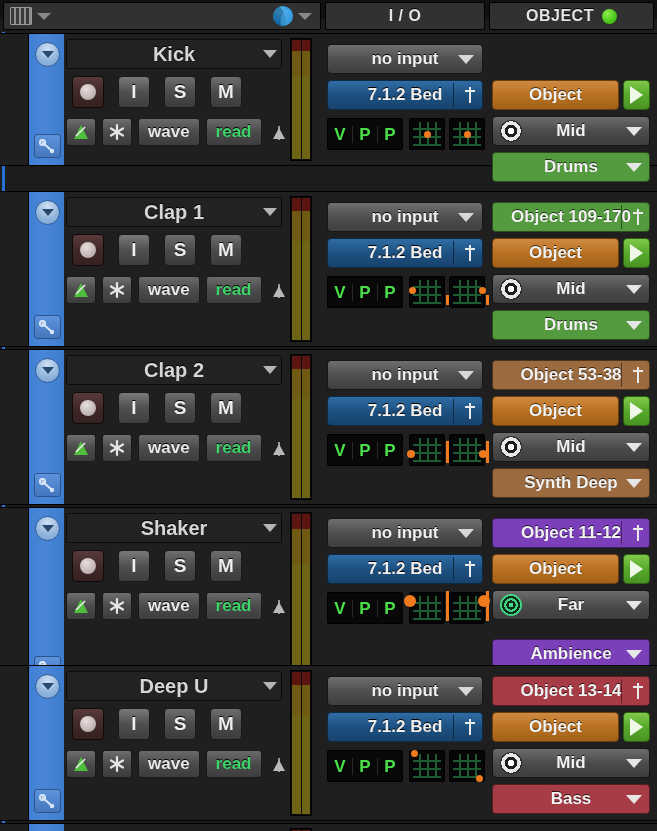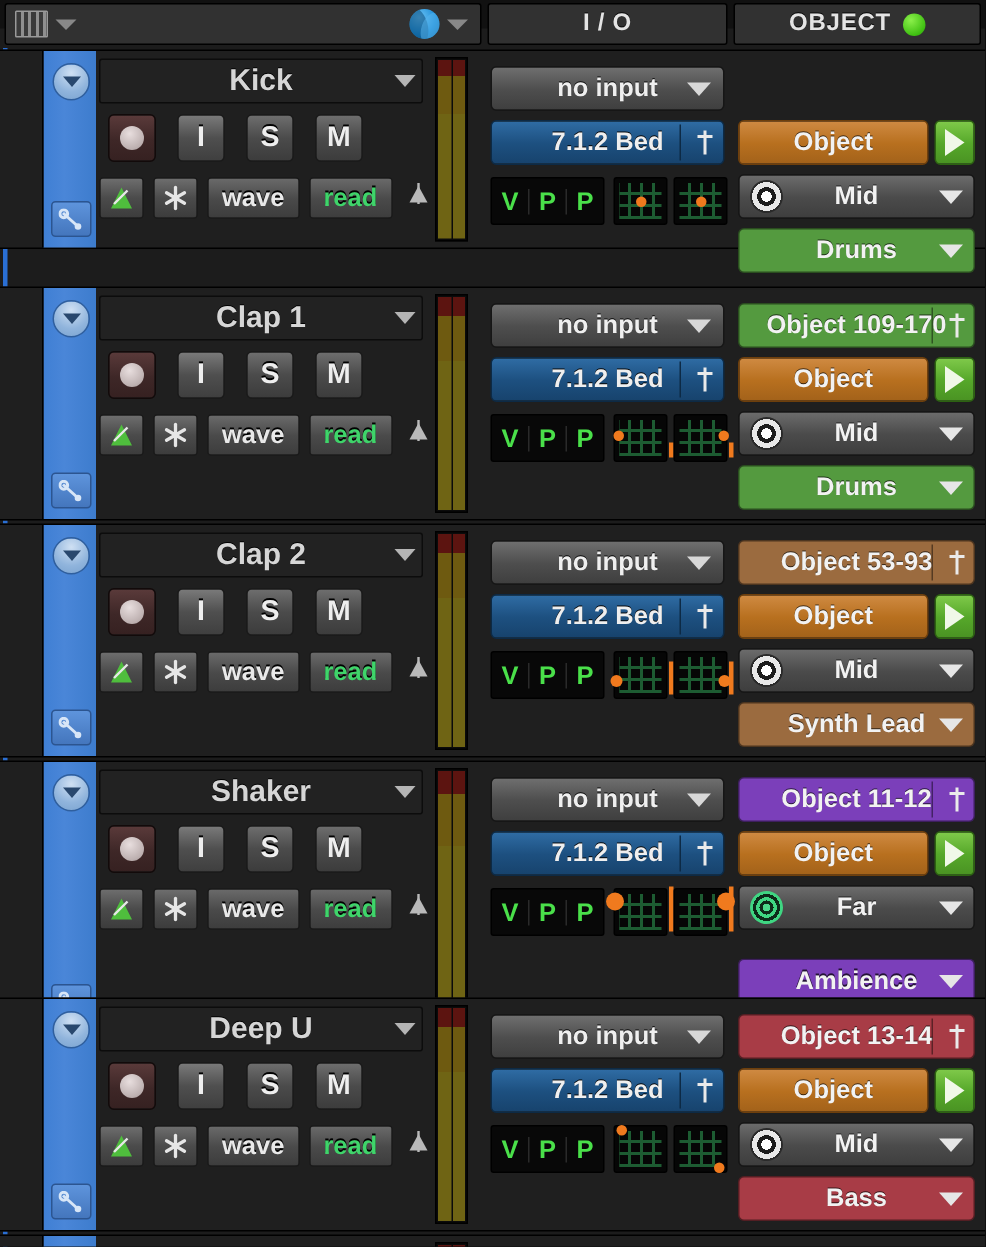--- a/index.html
+++ b/index.html
@@ -59,21 +59,21 @@
   .name-field { position:absolute; left:66px; top:5px; width:216px; height:30px;
                 background:#222; border:1px solid #0c0c0c; border-radius:2px;
                 display:flex; align-items:center; justify-content:center; }
   .name-field .nm { color:#d6d6d6; font-size:20px; font-weight:bold; text-shadow:0 -1px 0 #000; }
   .name-tri { position:absolute; right:4px; top:50%; transform:translateY(-50%);
               width:0;height:0;border-left:7px solid transparent;border-right:7px solid transparent;
               border-top:8px solid #b5b5b5; }
 
   
   .btn-row1 { position:absolute; left:72px; top:42px; display:flex; gap:14px; }
-  .btn-row2 { position:absolute; left:66px; top:84px; display:flex; gap:6px; align-items:flex-start; }
+  .btn-row2 { position:absolute; left:66px; top:84px; display:flex; gap:6px; align-items:flex-end; }
   .sq { width:32px; height:32px; border-radius:4px;
         background:linear-gradient(#6e6e6e,#4b4b4b 50%,#3c3c3c);
         border:1px solid #1a1a1a; display:flex; align-items:center; justify-content:center;
         color:#eee; font-size:19px; font-weight:bold; text-shadow:0 -1px 0 #000; }
   .sq.rec { background:linear-gradient(#5a3a3a,#3e2727 55%,#362121); border-color:#120a0a; }
   .rec-dot { width:16px;height:16px;border-radius:50%;
              background:radial-gradient(circle at 40% 32%,#e8dede,#bdb0b0 70%,#9c9090); }
   .sq.i-btn { background:linear-gradient(#7a7a7a,#4f4f4f 50%,#3f3f3f); }
   .sq.small { width:30px; height:28px; border-radius:3px; }
   .pill { height:28px; border-radius:3px; padding:0 9px;
@@ -498,40 +498,40 @@
           </div>
       <div class="pangrid" style="left:124px;">
     <div class="g"></div>
     <div class="pandot" style="width:8px;height:8px;left:calc(97% - 4px);top:calc(62% - 4px);"></div>
     <div class="panbar" style="right:-5px;bottom:2px;height:22px;"></div>
           </div>
     </div>
 
     <div class="obj">
       <div class="obj-row obj-id" style="background:linear-gradient(#9b6b3f, #9b6b3f); border:1px solid rgba(0,0,0,.5);">
-        <span>Object 53-93</span>
+        <span>Object 53-38</span>
         <span class="divider"></span>
             <svg class="pinico" width="14" height="20" viewBox="0 0 14 20">
               <rect x="6" y="2" width="2" height="16" fill="#eaeaea"></rect>
               <rect x="2" y="5" width="10" height="2" fill="#eaeaea"></rect>
             </svg>
       </div>
       <div class="obj-row obj-mode">
         <span>Object</span>
       </div>
       <div class="obj-go">
             <i></i>
           </div>
       <div class="obj-row obj-dist">
         <span class="dist-ico dist-mid"></span>
         <span class="lbl">Mid</span>
         <span class="tri"></span>
       </div>
       <div class="obj-row obj-grp" style="background:linear-gradient(#9b6b3f, #9b6b3f); border:1px solid rgba(0,0,0,.5);">
-        <span>Synth Lead</span>
+        <span>Synth Deep</span>
         <span class="tri"></span>
       </div>
     </div>
   </div>
   <div class="row" style="top:507px;height:181px;">
     <div class="sel-strip">
       <div class="collapse-btn">
             <i></i>
           </div>
       <div class="link-btn">

